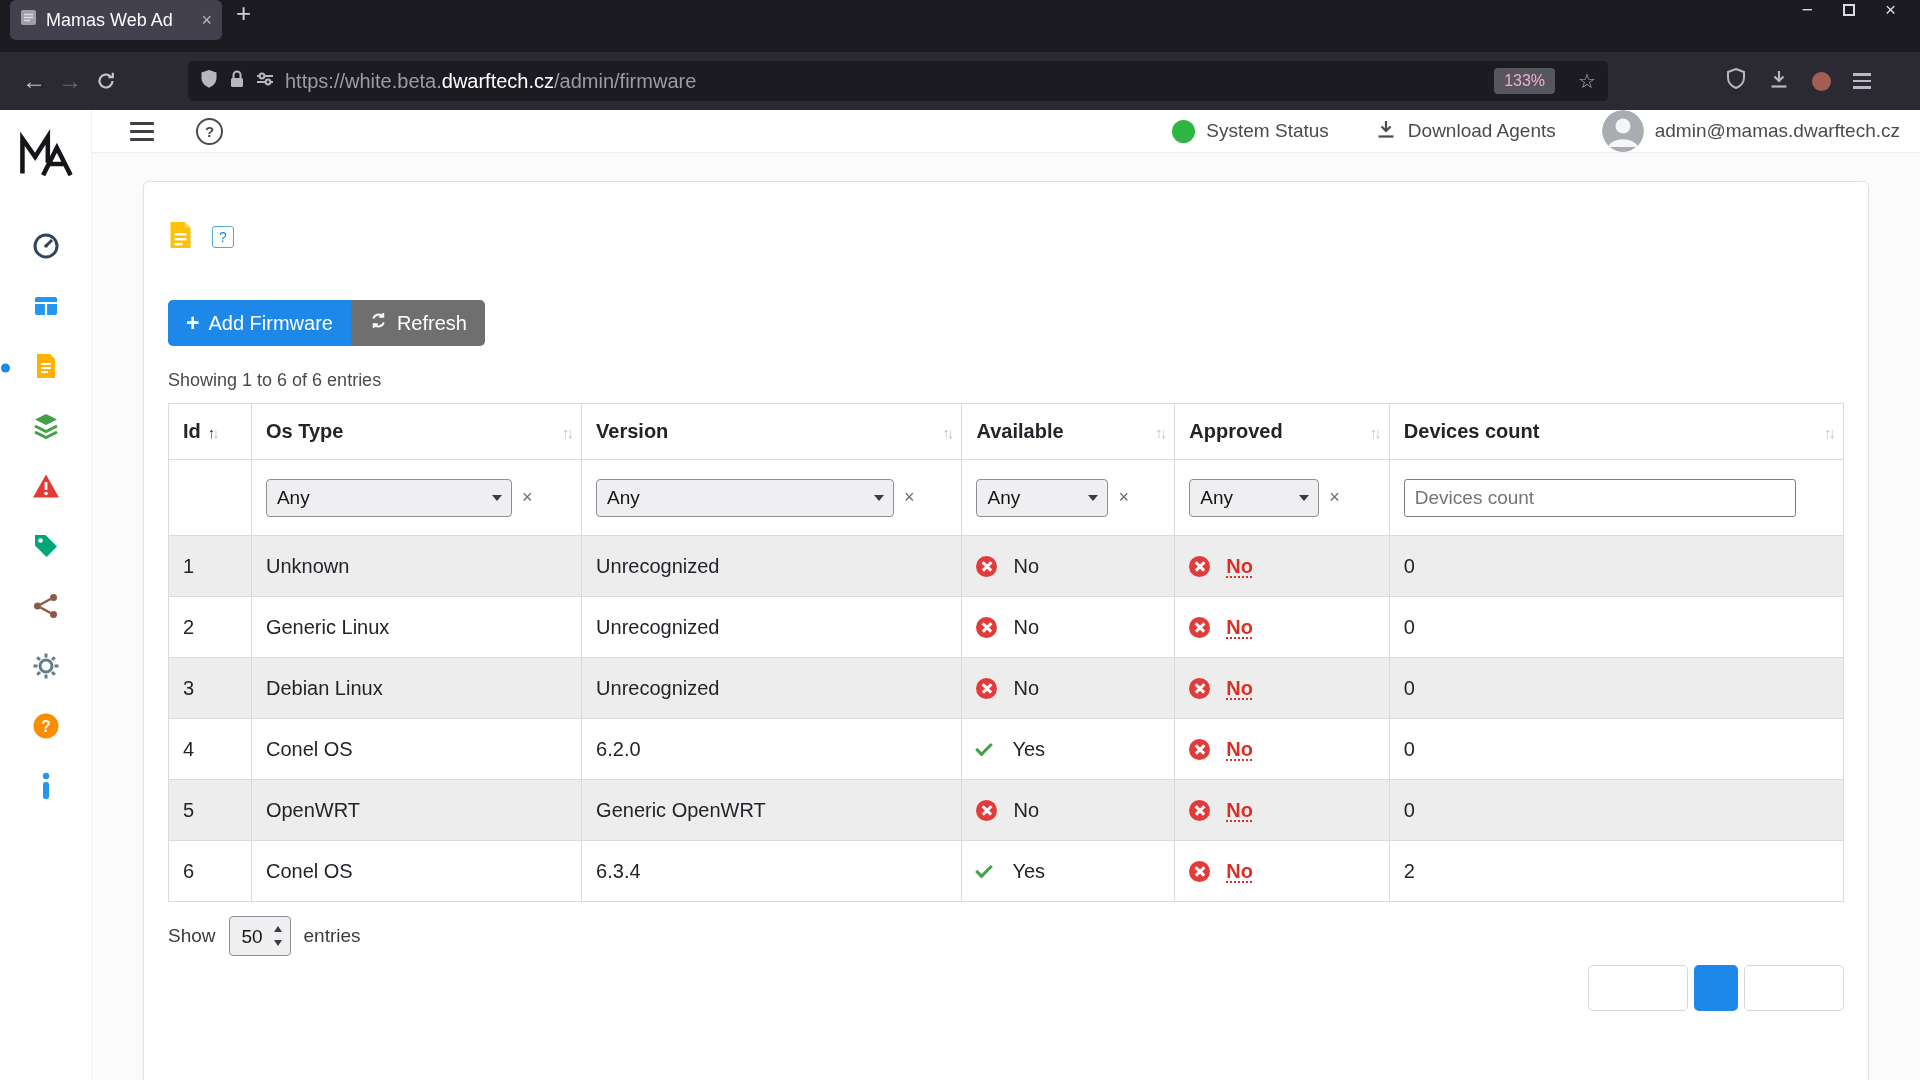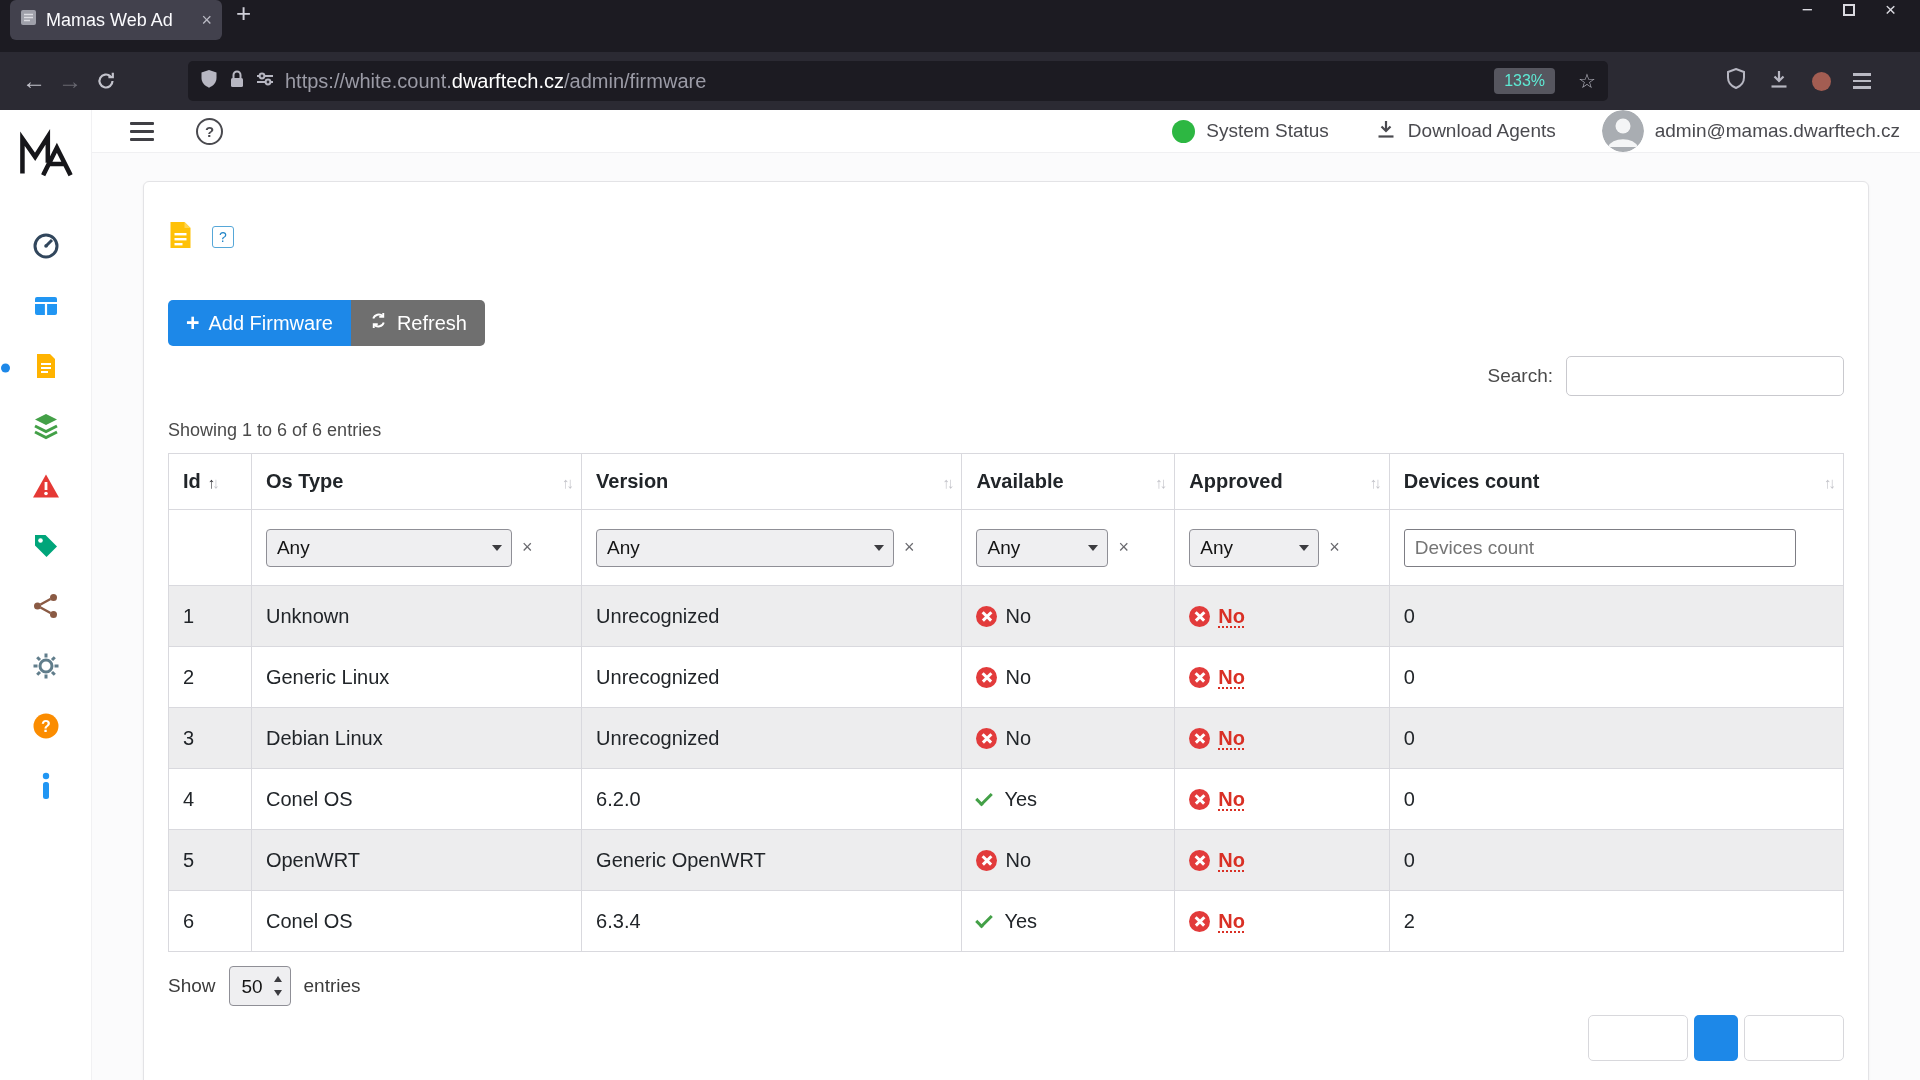--- a/index.html
+++ b/index.html
@@ -21,21 +21,21 @@
   .toolbar { height:58px; background:#2b2a33; display:flex; align-items:center; padding:0 16px; }
   .nav-btn { font-size:24px; color:#c3c3cc; width:36px; text-align:center; cursor:pointer; line-height:1; }
   .nav-btn.disabled { color:#686871; }
   .reload { width:36px; display:flex; justify-content:center; cursor:pointer; }
 
   .urlbar { flex:1; max-width:1420px; height:40px; margin:0 118px 0 64px; background:#1c1b22; border-radius:5px;
             display:flex; align-items:center; gap:11px; padding:0 12px; }
   .url-text { font-size:20px; color:#9b9ba6; white-space:nowrap; }
   .url-text .domain { color:#ffffff; }
   .url-spacer { flex:1; }
-  .zoom-pill { background:#56565f; color:#5eead4; font-size:16px; border-radius:4px; padding:4px 10px; cursor:pointer; }
+  .zoom-pill { background:#56565f; color:#f9a8d4; font-size:16px; border-radius:4px; padding:4px 10px; cursor:pointer; }
   .star { color:#b3b3bd; font-size:20px; margin-left:12px; cursor:pointer; }
 
   .tb-right { display:flex; align-items:center; gap:22px; }
   .acct-dot { width:19px; height:19px; border-radius:50%; background:#a35d52; display:inline-block; cursor:pointer; }
   .hamburger-sm { display:inline-flex; flex-direction:column; gap:4px; cursor:pointer; }
   .hamburger-sm i { display:block; width:18px; height:2.4px; background:#b9b9c3; }
 
   
   .app { display:flex; height:970px; }
   .sidebar { width:92px; background:#fff; border-right:1px solid #f1f1f3; display:flex; flex-direction:column; align-items:center; padding-top:16px; flex:0 0 92px; }
@@ -105,21 +105,21 @@
   .sel.spin::after { content:""; position:absolute; right:9px; bottom:10px;
                 border-left:4.5px solid transparent; border-right:4.5px solid transparent; border-top:6px solid #3c3c40; }
   .w-os { width:246px; } .w-ver { width:298px; } .w-av { width:132px; } .w-ap { width:130px; }
   .clear-x { margin-left:10px; color:#6a6a6f; font-size:18px; cursor:pointer; }
   .devices-filter { width:392px; height:38px; border:1px solid #7d7d84; border-radius:3px; padding:0 10px;
                     font-size:19px; font-family:inherit; color:#141414; }
   .devices-filter::placeholder { color:#757575; }
 
   tbody tr { height:61px; }
   tbody tr:nth-child(odd) { background:#ededee; }
-  .cell-flex { display:flex; align-items:center; gap:8px; }
+  .cell-flex { display:flex; align-items:center; gap:16px; }
   .cx { position:relative; width:21px; height:21px; border-radius:50%; background:#e23b3b; flex:0 0 21px; }
   .cx::before, .cx::after { content:""; position:absolute; left:4.5px; right:4.5px; top:9.2px; height:2.6px; background:#fff; }
   .cx::before { transform:rotate(45deg); } .cx::after { transform:rotate(-45deg); }
   .chk { display:inline-block; width:16px; height:9px; border-left:3.6px solid #43a047; border-bottom:3.6px solid #43a047;
          transform:rotate(-45deg); margin:-4px 4px 0 0; flex:0 0 16px; }
   .no-red { color:#d93025; font-weight:700; text-decoration:underline; text-decoration-style:dotted; text-underline-offset:4px; }
 
   .table-footer { margin-top:14px; display:flex; align-items:center; gap:13px; font-size:19px; color:#3c3c3c; }
   .pagination { margin-top:9px; display:flex; justify-content:flex-end; }
   .pg { height:46px; border-radius:5px; cursor:pointer; }
@@ -172,21 +172,21 @@
             <path d="M4.5 9V6a3.5 3.5 0 0 1 7 0v3" fill="none" stroke="#b7b7c2" stroke-width="2"></path>
           </svg>
       </span>
       <span>
         <svg width="18" height="16" viewBox="0 0 18 16">
             <path d="M1 5h16M1 11h16" stroke="#b7b7c2" stroke-width="2"></path>
             <circle cx="6" cy="5" r="2.4" fill="#2b2a33" stroke="#b7b7c2" stroke-width="2"></circle>
             <circle cx="12" cy="11" r="2.4" fill="#2b2a33" stroke="#b7b7c2" stroke-width="2"></circle>
           </svg>
       </span>
-      <span class="url-text"><span>https://white.count.</span><span class="domain">dwarftech.cz</span><span>/admin/firmware</span></span>
+      <span class="url-text"><span>https://white.beta.</span><span class="domain">dwarftech.cz</span><span>/admin/firmware</span></span>
       <span class="url-spacer"></span>
       <span class="zoom-pill">133%</span>
       <span class="star">☆</span>
     </div>
 
     <div class="tb-right">
       <span>
         <svg width="20" height="22" viewBox="0 0 20 22">
             <path d="M10 1l8 3v5.5c0 5.2-3.2 8.6-8 10.5-4.8-1.9-8-5.3-8-10.5V4z" fill="none" stroke="#b7b7c2" stroke-width="2"></path>
           </svg>
@@ -353,24 +353,20 @@
                     <path d="M4.5 8a6 6 0 0 1 10-2.5" stroke="#fff" stroke-width="2" fill="none"></path>
                     <path d="M15 2v4.2h-4.2" fill="none" stroke="#fff" stroke-width="2"></path>
                     <path d="M15.5 12a6 6 0 0 1-10 2.5" stroke="#fff" stroke-width="2" fill="none"></path>
                     <path d="M5 18v-4.2h4.2" fill="none" stroke="#fff" stroke-width="2"></path>
                   </svg>
               </span>
               <span>Refresh</span>
             </button>
           </div>
 
-          <div class="search-row">
-            <span>Search:</span>
-            <input class="search-input" type="text" style="">
-          </div>
 
           <div class="showing">Showing 1 to 6 of 6 entries</div>
 
           <table>
             <thead>
               <tr>
                 <th class="col-id">
                   <span>Id</span><span class="sort-inline"><span class="dark">↑</span><span>↓</span></span>
                 </th>
                 <th class="col-os">

